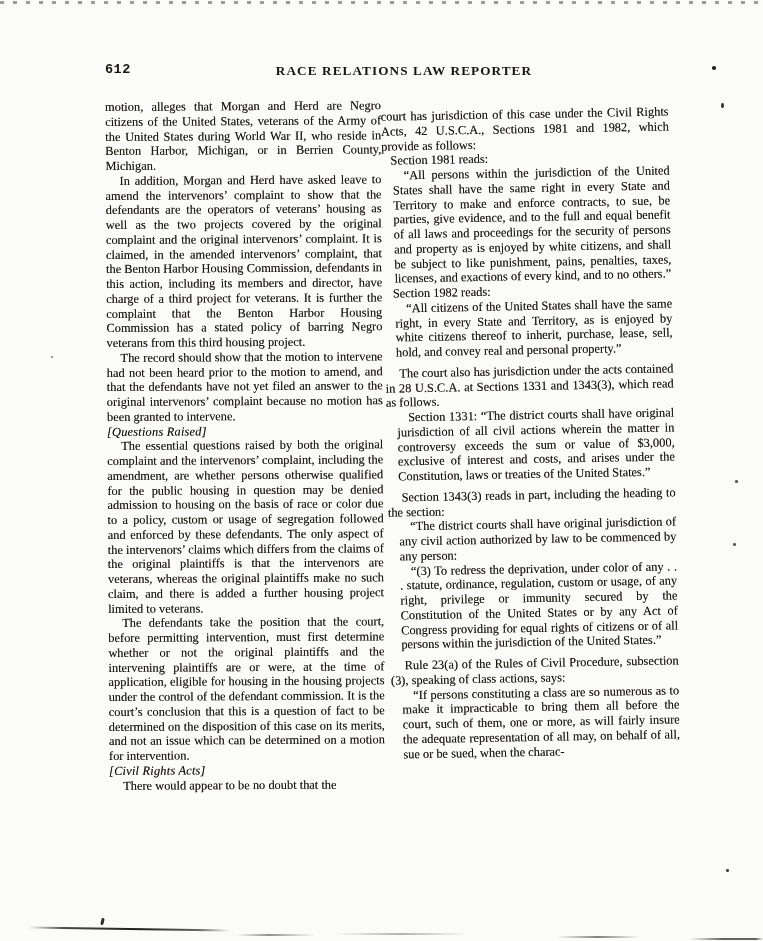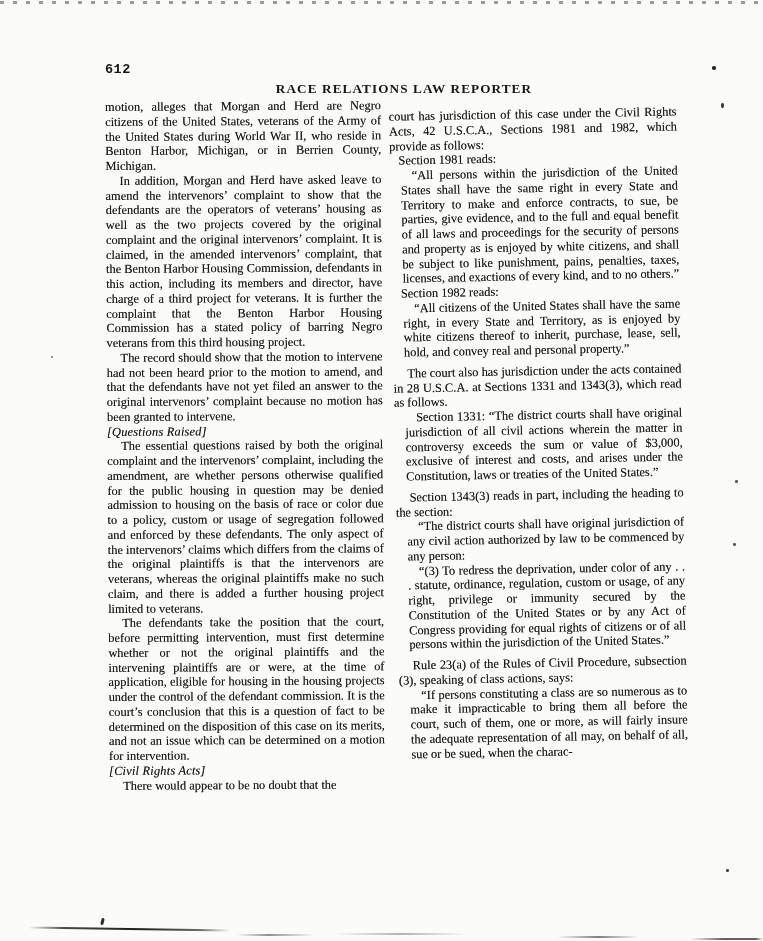--- a/index.html
+++ b/index.html
@@ -20,25 +20,24 @@
   }
   .header-band{position:absolute;top:62px;left:105px;width:578px;height:20px;}
   .page-number{
     position:absolute;left:0;top:0;
     font-weight:bold;font-size:13.5px;letter-spacing:.5px;font-family:Liberation Mono, monospace;
   }
   .journal-title{
     position:absolute;left:60px;right:40px;top:1px;text-align:center;
     font-weight:bold;font-size:13.2px;letter-spacing:1.1px;
     white-space:nowrap;
-    margin-top:18px;
   }
   .content{
     position:absolute;left:105px;top:100px;width:578px;
-    display:flex;gap:14px;align-items:flex-start;
+    display:flex;gap:6px;align-items:flex-start;
   }
   .col{
     font-size:12.4px;line-height:14.75px;text-align:justify;
     text-shadow:0 0 .35px rgba(20,18,12,.55);
   }
   .col-left{width:276px;transform:rotate(-0.35deg);transform-origin:0 0;}
   .col-right{width:288px;transform:rotate(-1.05deg);transform-origin:50% 55%;padding-top:7px;}
   p.blk{margin:0;}
   .para{text-indent:14px;}
   .continuation{text-indent:0;}

